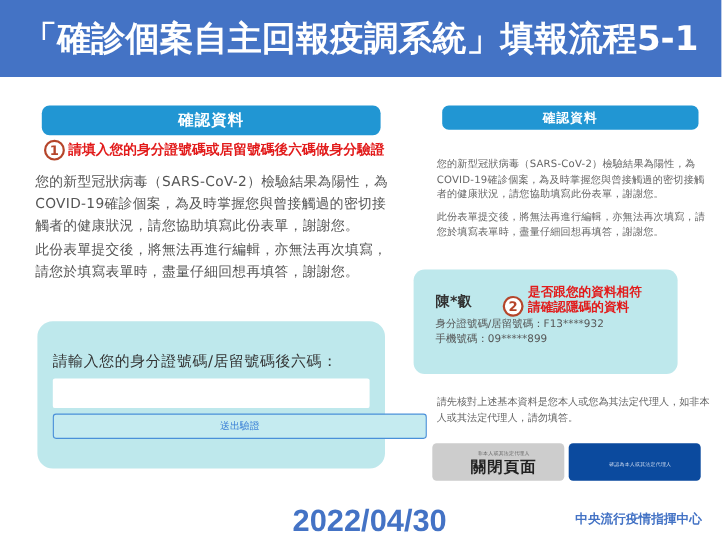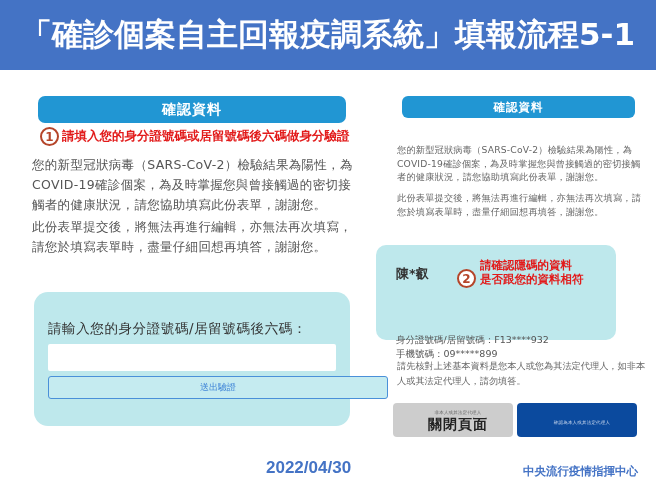--- a/index.html
+++ b/index.html
@@ -54,21 +54,21 @@
     background: #fff; border: none; border-radius: 2px; outline: none;
   }
   .l-card-submit {
     position: absolute; left: 14px; top: 84px; width: 340px; height: 23px;
     background: #c5ebf0; border: 1px solid #4a90d9; border-radius: 3px;
     color: #3a80d6; font-size: 9px; display: flex; align-items: center;
     justify-content: center; cursor: pointer; font-family: "DejaVu Sans", sans-serif;
   }
 
   .footer-date {
-    position: absolute; left: 266px; top: 458px; font-size: 17px; font-weight: bold;
+    position: absolute; left: 266px; top: 458px; font-size: 28px; font-weight: bold;
     color: #4473c5; font-family: "Liberation Sans", sans-serif;
   }
   .footer-org {
     position: absolute; left: 523px; top: 464px; font-size: 11.5px; font-weight: bold;
     color: #4473c5;
   }
 
   
   .r-header {
     position: absolute; left: 402px; top: 96px; width: 233px; height: 22px;
@@ -87,21 +87,21 @@
     position: absolute; left: 376px; top: 245px; width: 240px; height: 95px;
     background: #bee8ec; border-radius: 10px;
   }
   .r-name {
     position: absolute; left: 20px; top: 20px; font-size: 13px; font-weight: bold; color: #333;
   }
   .r-note { left: 81px; top: 10px; font-size: 11.5px; line-height: 14px; }
   .r-note .step-badge { width: 19px; height: 19px; font-size: 12px; margin-right: 4px; align-self: center; margin-top: 14px; }
   .r-note-lines { display: flex; flex-direction: column; }
   .r-detail {
-    position: absolute; left: 20px; font-size: 9.5px; color: #555; white-space: nowrap; margin-top: 46px;
+    position: absolute; left: 20px; font-size: 9.5px; color: #555; white-space: nowrap;
   }
   .r-id { top: 43px; }
   .r-phone { top: 57px; }
 
   .r-confirm-text {
     position: absolute; left: 397px; top: 359px; width: 250px; font-size: 9.2px;
     line-height: 14.5px; color: #666;
   }
 
   .r-btn {
@@ -144,22 +144,22 @@
   <div class="r-header">確認資料</div>
 
   <p class="r-para r-para1">您的新型冠狀病毒（SARS-CoV-2）檢驗結果為陽性，為COVID-19確診個案，為及時掌握您與曾接觸過的密切接觸者的健康狀況，請您協助填寫此份表單，謝謝您。</p>
   <p class="r-para r-para2">此份表單提交後，將無法再進行編輯，亦無法再次填寫，請您於填寫表單時，盡量仔細回想再填答，謝謝您。</p>
 
   <div class="r-card">
     <div class="r-name">陳*叡</div>
     <div class="step-note r-note">
       <span class="step-badge">2</span>
       <span class="r-note-lines">
+        <span>是否跟您的資料相符</span>
         <span>請確認隱碼的資料</span>
-        <span>是否跟您的資料相符</span>
       </span>
     </div>
     <div class="r-detail r-id">身分證號碼/居留號碼：F13****932</div>
     <div class="r-detail r-phone">手機號碼：09*****899</div>
   </div>
 
   <p class="r-confirm-text">請先核對上述基本資料是您本人或您為其法定代理人，如非本人或其法定代理人，請勿填答。</p>
 
   <button class="r-btn r-btn-close">
     <span class="sub">非本人或其法定代理人</span>

